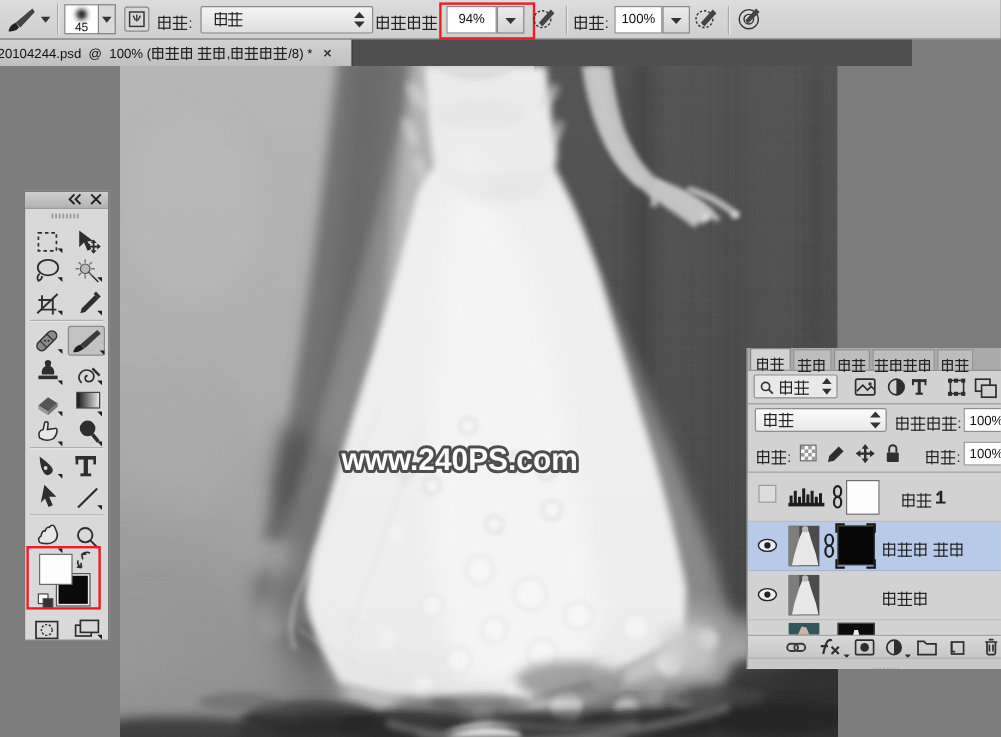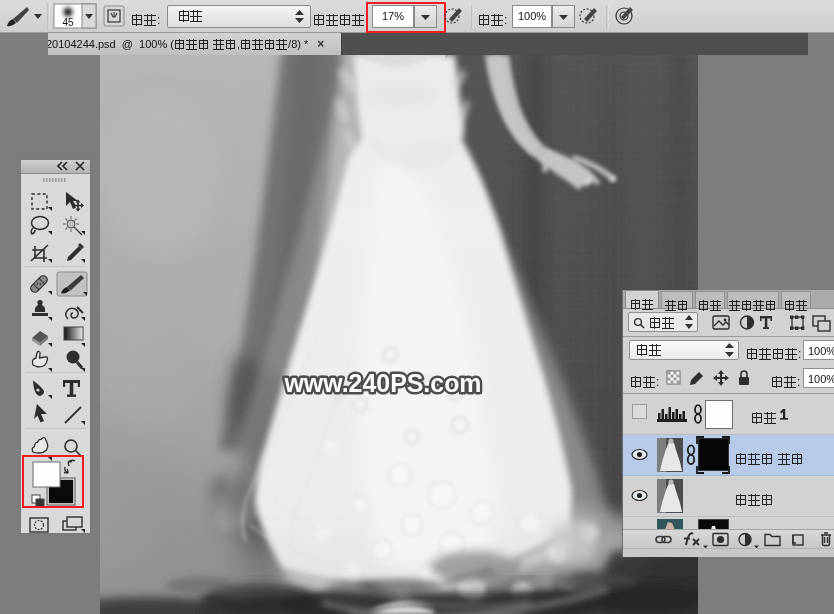--- a/index.html
+++ b/index.html
@@ -60,21 +60,21 @@
     <svg class="abs" style="right:6px;top:4px" width="9" height="14">
         <path d="M4.5,0 L9,5 L0,5 Z M0,8 L9,8 L4.5,13 Z" fill="#333"></path>
       </svg>
   </div>
 
   <div class="abs" style="left:313px;top:10px;">
     <span class="hz hz12"></span><span class="hz hz12 v2"></span><span class="hz hz12"></span><span class="hz hz12 v2"></span>
   </div>
 
   <div class="abs" style="left:372px;top:5px;width:40px;height:21px;background:#fff;border:1px solid #8a8a8a;
-       font-size:11px;color:#111;text-align:center;line-height:21px;">17%</div>
+       font-size:11px;color:#111;text-align:center;line-height:21px;">94%</div>
   <div class="abs" style="left:414px;top:5px;width:21px;height:21px;background:linear-gradient(#ececec,#d5d5d5);border:1px solid #8a8a8a;">
      <svg width="21" height="21">
         <path d="M6,9 l9,0 l-4.5,5 z" fill="#333"></path>
       </svg></div>
 
   <div class="abs" style="left:366px;top:2px;width:76px;height:27px;border:2px solid #ee1c24;"></div>
   <svg class="abs" style="left:443px;top:5px" width="200" height="24" viewBox="0 0 200 24">
 
     <g stroke="#333" fill="none" stroke-width="1.2">
       <circle cx="9" cy="11" r="7" stroke-dasharray="2 1.6"></circle>
@@ -101,21 +101,21 @@
     <line x1="29" y1="0" x2="29" y2="24" stroke="#aaa"></line>
     <line x1="30" y1="0" x2="30" y2="24" stroke="#e8e8e8"></line>
     <g stroke="#333" fill="none" stroke-width="1.2">
       <circle cx="46" cy="11" r="8"></circle>
       <circle cx="46" cy="11" r="4"></circle>
       <path d="M52,2 L43,12 l2.5,2.5 L55,5 Z" fill="#444" stroke="none"></path>
     </g>
   </svg>
 </div>
 
-<div class="abs" style="left:0;top:33px;width:760px;height:22px;background:#4f4f4f;margin-left:48px;">
+<div class="abs" style="left:0;top:33px;width:760px;height:22px;background:#4f4f4f;">
   <div class="abs" style="left:0;top:0;width:293px;height:22px;background:linear-gradient(#d2d2d2,#c0c0c0);
        border-right:1px solid #3c3c3c;font-size:11px;color:#111;line-height:22px;white-space:nowrap;overflow:hidden;">
     <span style="margin-left:-2px">20104244.psd&nbsp; @&nbsp; 100%&nbsp;(</span><span class="hz hz11"></span><span class="hz hz11 v2"></span><span class="hz hz11"></span>&nbsp;<span class="hz hz11 v2"></span><span class="hz hz11"></span>,<span class="hz hz11"></span><span class="hz hz11 v2"></span><span class="hz hz11"></span><span class="hz hz11 v2"></span>/8) *
     <span style="font-size:12px;color:#333;margin-left:6px;font-weight:bold">×</span>
   </div>
 </div>
 
 <svg class="abs" style="left:100px;top:55px" width="598" height="559" viewBox="0 0 598 559">
   <defs>
     <filter id="blur2" x="-50%" y="-50%" width="200%" height="200%">

